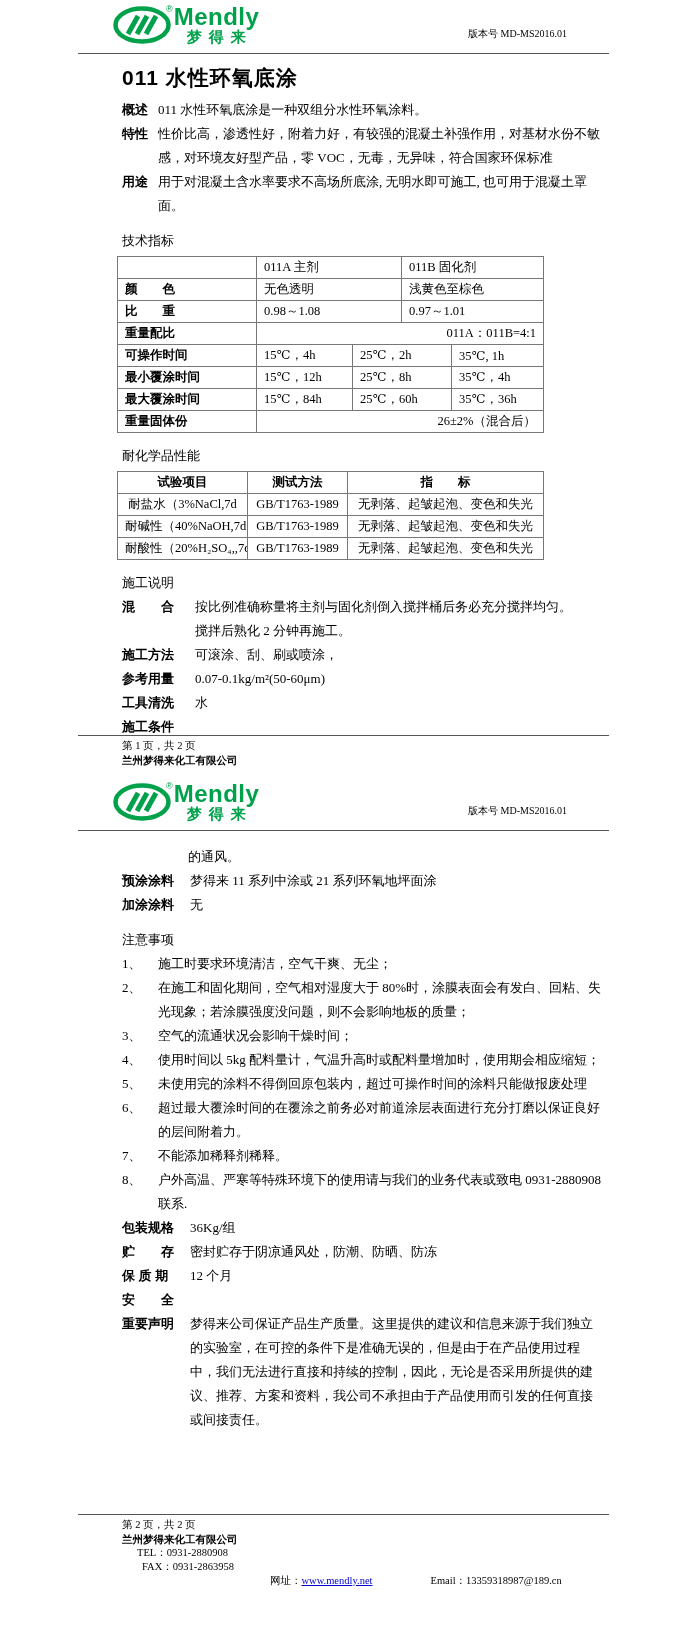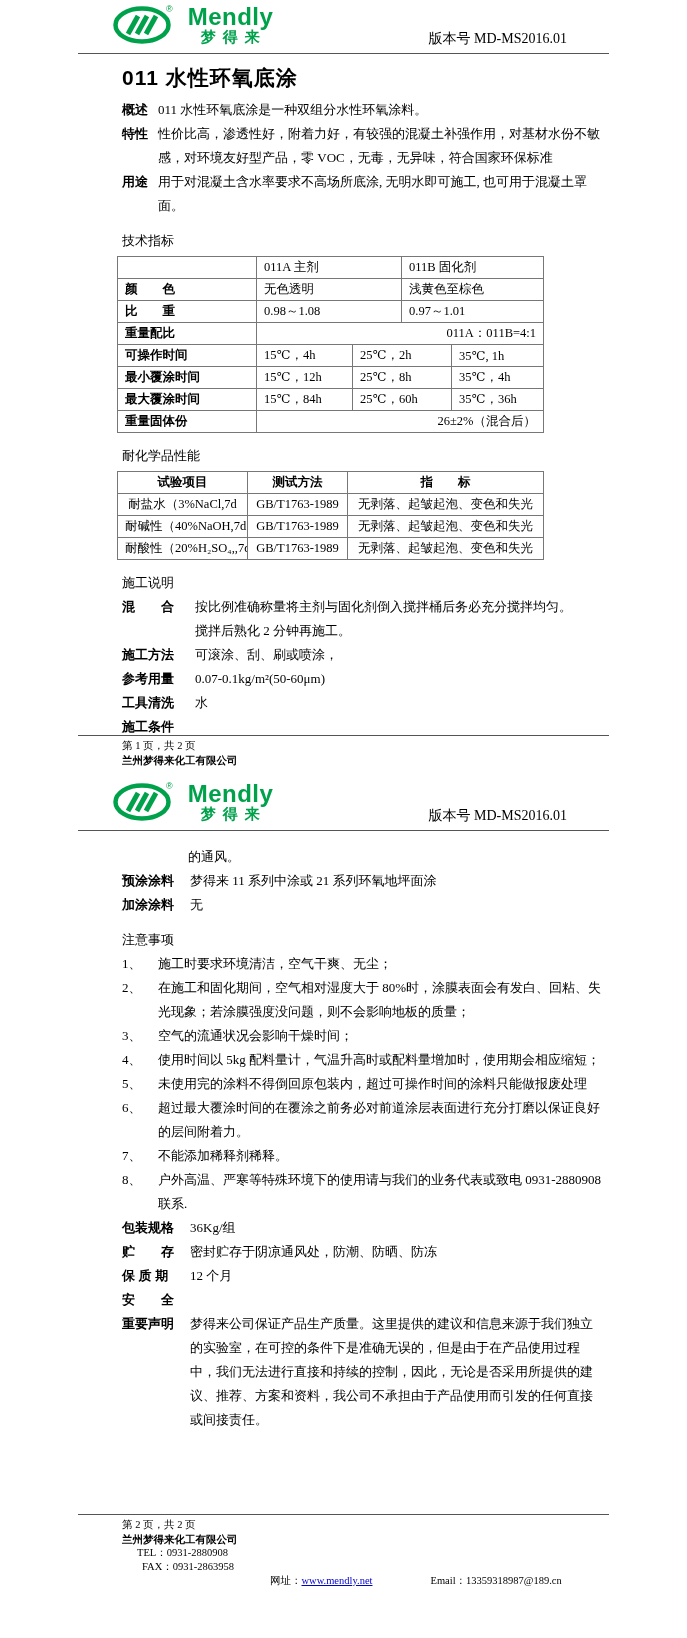--- a/index.html
+++ b/index.html
@@ -13,26 +13,26 @@
   .page { position:relative; width:687px; overflow:hidden; }
   #page1 { height:770px; padding-top:5px; }
   #page2 { height:868px; padding-top:12px; }
 
   
   .hdr { position:relative; height:46px; margin:0 80px 0 113px; }
   .logo { display:flex; align-items:flex-start; }
   .logo-mark { flex:none; }
   .reg { color:var(--green); font-size:9px; line-height:9px; margin:0 0 0 -5px;
          font-family:"Liberation Sans",sans-serif; }
-  .logo-text { margin-left:15px; }
+  .logo-text { margin-left:1px; }
   .logo-en { font-family:"Liberation Sans",sans-serif; font-weight:bold; color:var(--green);
              font-size:24px; line-height:23px; letter-spacing:0.5px; }
   .logo-cn { font-family:"Liberation Sans",sans-serif; font-weight:bold; color:var(--green);
              font-size:15px; line-height:17px; letter-spacing:7px; margin-left:13px; }
-  .version { position:absolute; right:40px; bottom:3px; font-size:14px; }
+  .version { position:absolute; right:40px; bottom:10px; font-size:10px; }
   .rule { border-top:1.5px solid #555; margin:2px 78px 0 78px; }
 
   
   .content { margin:0 85px 0 122px; }
   .title { font-family:"Liberation Sans",sans-serif; font-weight:bold;
            font-size:21px; line-height:27px; margin:10px 0 7px 0; letter-spacing:1px; }
   .row { display:flex; line-height:24px; }
   .lbl { font-family:"Liberation Sans",sans-serif; font-weight:bold; flex:none; }
   .w36 { width:36px; } .w73 { width:73px; } .w68 { width:68px; }
   .txt { flex:1; }

